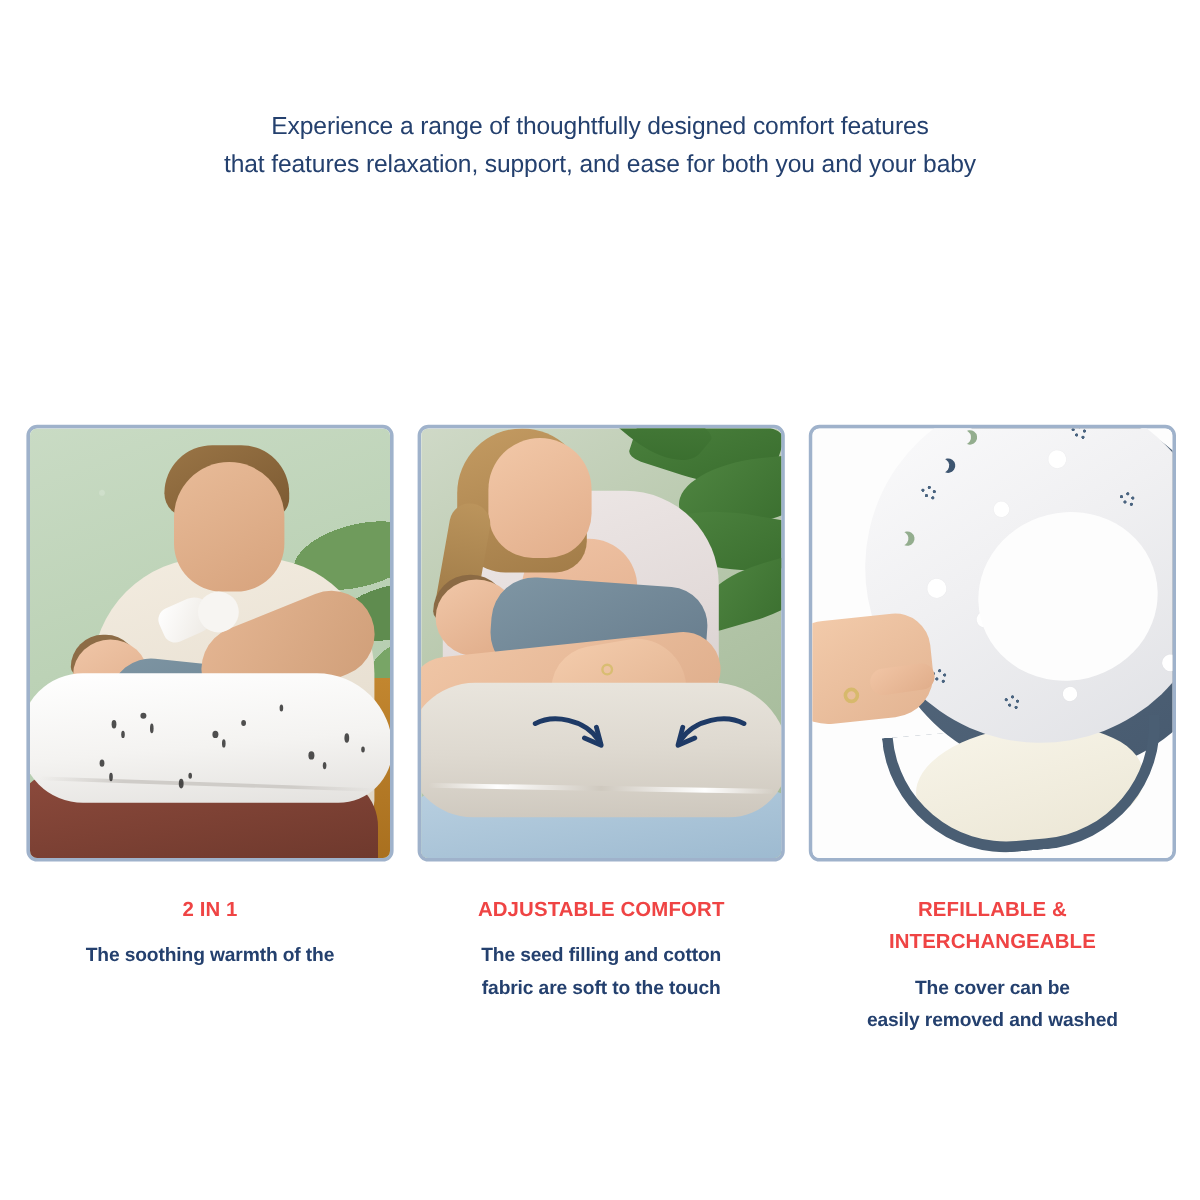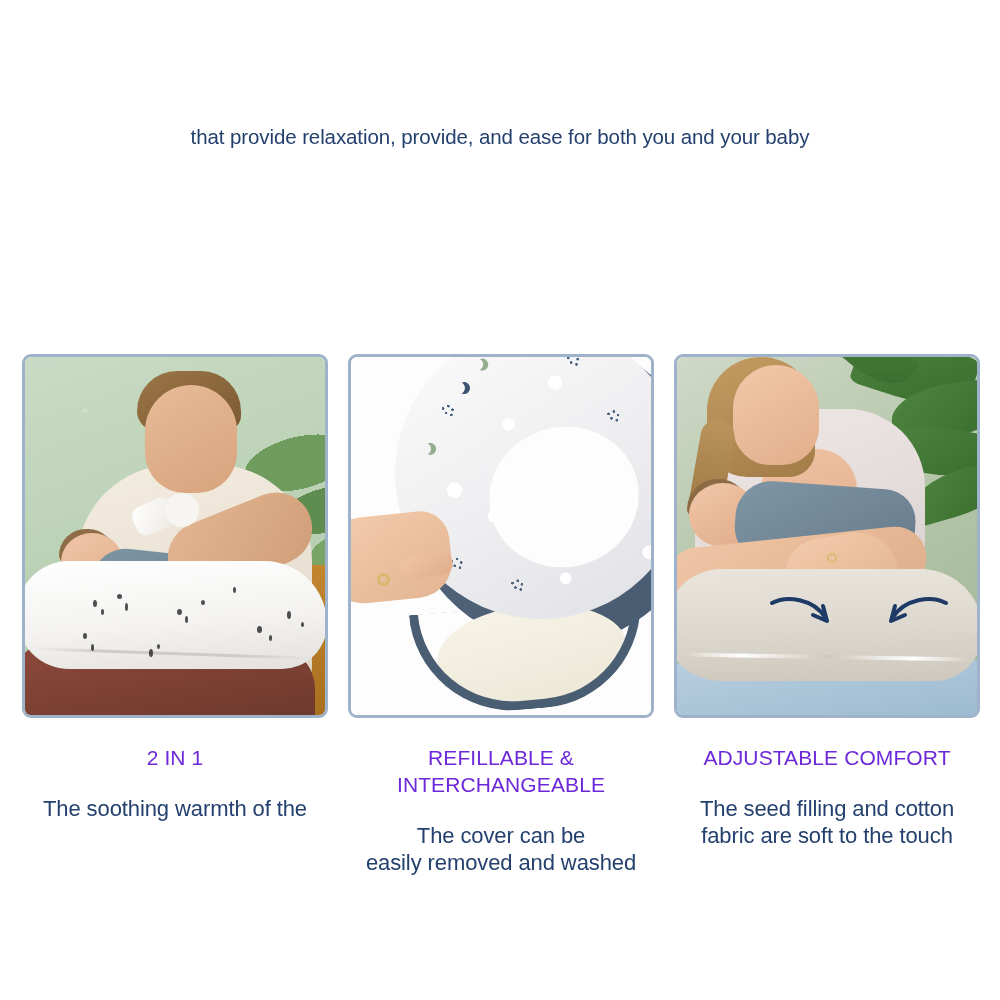--- a/index.html
+++ b/index.html
@@ -392,46 +392,46 @@
       radial-gradient(circle at 70% 80%, #4a6480 0 1.1px, transparent 1.6px);
   }
 
   
   .card-caption {
     margin-top: 26px;
     text-align: center;
   }
 
   .caption-title {
-    font-size: 21px;
+    font-size: 17px;
     line-height: 27px;
-    font-weight: 400;
-    color: #6d28d9;
+    font-weight: 700;
+    color: #ef4444;
     letter-spacing: 0.1px;
     text-transform: uppercase;
   }
 
   .caption-text {
-    margin-top: 24px;
-    font-size: 22px;
+    margin-top: 12px;
+    font-size: 16px;
     line-height: 27px;
-    font-weight: 400;
+    font-weight: 700;
     color: #24406e;
     letter-spacing: -0.1px;
   }
 </style>
 </head>
 <body>
 
 <div class="page">
 
   <div class="header">
     <p class="page-subtitle">
-      <br>
-      <span>that provide relaxation, provide, and ease for both you and your baby</span>
+      <span>Experience a range of thoughtfully designed comfort features</span><br>
+      <span>that features relaxation, support, and ease for both you and your baby</span>
     </p>
   </div>
 
   <div class="cards">
 
     <div class="card">
       <div class="card-media">
         <div class="photo">
           <div class="c1-bg"></div>
           <div class="c1-plant"></div>
@@ -472,20 +472,62 @@
         <div class="caption-title">2 IN 1</div>
         <div class="caption-text">
           <span>The soothing warmth of the</span><br>
         </div>
       </div>
     </div>
 
     <div class="card">
       <div class="card-media">
         <div class="photo">
+          <div class="c2-bg"></div>
+          <div class="c2-leaf" style="left:178px; top:-16px; width:120px; height:60px; transform:rotate(18deg);"></div>
+          <div class="c2-leaf" style="left:214px; top:26px;  width:118px; height:54px; transform:rotate(-6deg);"></div>
+          <div class="c2-leaf" style="left:196px; top:70px;  width:130px; height:48px; transform:rotate(10deg);"></div>
+          <div class="c2-leaf" style="left:232px; top:114px; width:100px; height:44px; transform:rotate(-16deg);"></div>
+          <div class="c2-leaf" style="left:150px; top:-28px; width:90px;  height:46px; transform:rotate(40deg);"></div>
+          <div class="c2-torso"></div>
+          <div class="c2-chest"></div>
+          <div class="c2-hair"></div>
+          <div class="c2-head"></div>
+          <div class="c2-braid"></div>
+          <div class="c2-baby-hair"></div>
+          <div class="c2-baby-head"></div>
+          <div class="c2-baby-body"></div>
+          <div class="c2-arm"></div>
+          <div class="c2-hand"></div>
+          <div class="c2-ring"></div>
+          <div class="c2-jeans"></div>
+          <div class="c2-pillow"></div>
+          <div class="c2-zip"></div>
+          <svg class="arrow-svg" style="left:92px; top:238px;" width="72" height="34" viewBox="0 0 72 34">
+            <path d="M3 8 C 18 0, 44 4, 56 22" stroke="#1e3a66" stroke-width="4" fill="none" stroke-linecap="round"></path>
+            <path d="M44 20 L58 26 L54 11" stroke="#1e3a66" stroke-width="4" fill="none" stroke-linecap="round" stroke-linejoin="round"></path>
+          </svg>
+          <svg class="arrow-svg" style="left:200px; top:238px;" width="72" height="34" viewBox="0 0 72 34">
+            <path d="M69 8 C 54 0, 28 4, 16 22" stroke="#1e3a66" stroke-width="4" fill="none" stroke-linecap="round"></path>
+            <path d="M28 20 L14 26 L18 11" stroke="#1e3a66" stroke-width="4" fill="none" stroke-linecap="round" stroke-linejoin="round"></path>
+          </svg>
+        </div>
+      </div>
+      <div class="card-caption">
+        <div class="caption-title">ADJUSTABLE COMFORT</div>
+        <div class="caption-text">
+          <span>The seed filling and cotton</span><br>
+          <span>fabric are soft to the touch</span>
+        </div>
+      </div>
+    </div>
+
+    <div class="card">
+      <div class="card-media">
+        <div class="photo">
           <div class="c3-bg"></div>
           <div class="c3-pillow-outer"></div>
           <div class="c3-inner"></div>
           <div class="c3-rim"></div>
           <div class="c3-pillow-cover">
             <span class="moon navy" style="left:74px;  top:42px;"></span>
             <span class="moon" style="left:30px;  top:96px;"></span>
             <span class="moon" style="left:126px; top:116px;"></span>
             <span class="moon navy" style="left:22px;  top:178px;"></span>
             <span class="moon" style="left:176px; top:108px;"></span>
@@ -517,56 +559,14 @@
           <span>REFILLABLE &amp;</span><br>
           <span>INTERCHANGEABLE</span>
         </div>
         <div class="caption-text">
           <span>The cover can be</span><br>
           <span>easily removed and washed</span>
         </div>
       </div>
     </div>
 
-    <div class="card">
-      <div class="card-media">
-        <div class="photo">
-          <div class="c2-bg"></div>
-          <div class="c2-leaf" style="left:178px; top:-16px; width:120px; height:60px; transform:rotate(18deg);"></div>
-          <div class="c2-leaf" style="left:214px; top:26px;  width:118px; height:54px; transform:rotate(-6deg);"></div>
-          <div class="c2-leaf" style="left:196px; top:70px;  width:130px; height:48px; transform:rotate(10deg);"></div>
-          <div class="c2-leaf" style="left:232px; top:114px; width:100px; height:44px; transform:rotate(-16deg);"></div>
-          <div class="c2-leaf" style="left:150px; top:-28px; width:90px;  height:46px; transform:rotate(40deg);"></div>
-          <div class="c2-torso"></div>
-          <div class="c2-chest"></div>
-          <div class="c2-hair"></div>
-          <div class="c2-head"></div>
-          <div class="c2-braid"></div>
-          <div class="c2-baby-hair"></div>
-          <div class="c2-baby-head"></div>
-          <div class="c2-baby-body"></div>
-          <div class="c2-arm"></div>
-          <div class="c2-hand"></div>
-          <div class="c2-ring"></div>
-          <div class="c2-jeans"></div>
-          <div class="c2-pillow"></div>
-          <div class="c2-zip"></div>
-          <svg class="arrow-svg" style="left:92px; top:238px;" width="72" height="34" viewBox="0 0 72 34">
-            <path d="M3 8 C 18 0, 44 4, 56 22" stroke="#1e3a66" stroke-width="4" fill="none" stroke-linecap="round"></path>
-            <path d="M44 20 L58 26 L54 11" stroke="#1e3a66" stroke-width="4" fill="none" stroke-linecap="round" stroke-linejoin="round"></path>
-          </svg>
-          <svg class="arrow-svg" style="left:200px; top:238px;" width="72" height="34" viewBox="0 0 72 34">
-            <path d="M69 8 C 54 0, 28 4, 16 22" stroke="#1e3a66" stroke-width="4" fill="none" stroke-linecap="round"></path>
-            <path d="M28 20 L14 26 L18 11" stroke="#1e3a66" stroke-width="4" fill="none" stroke-linecap="round" stroke-linejoin="round"></path>
-          </svg>
-        </div>
-      </div>
-      <div class="card-caption">
-        <div class="caption-title">ADJUSTABLE COMFORT</div>
-        <div class="caption-text">
-          <span>The seed filling and cotton</span><br>
-          <span>fabric are soft to the touch</span>
-        </div>
-      </div>
-    </div>
-
   </div>
 </div>
 
 </body></html>

